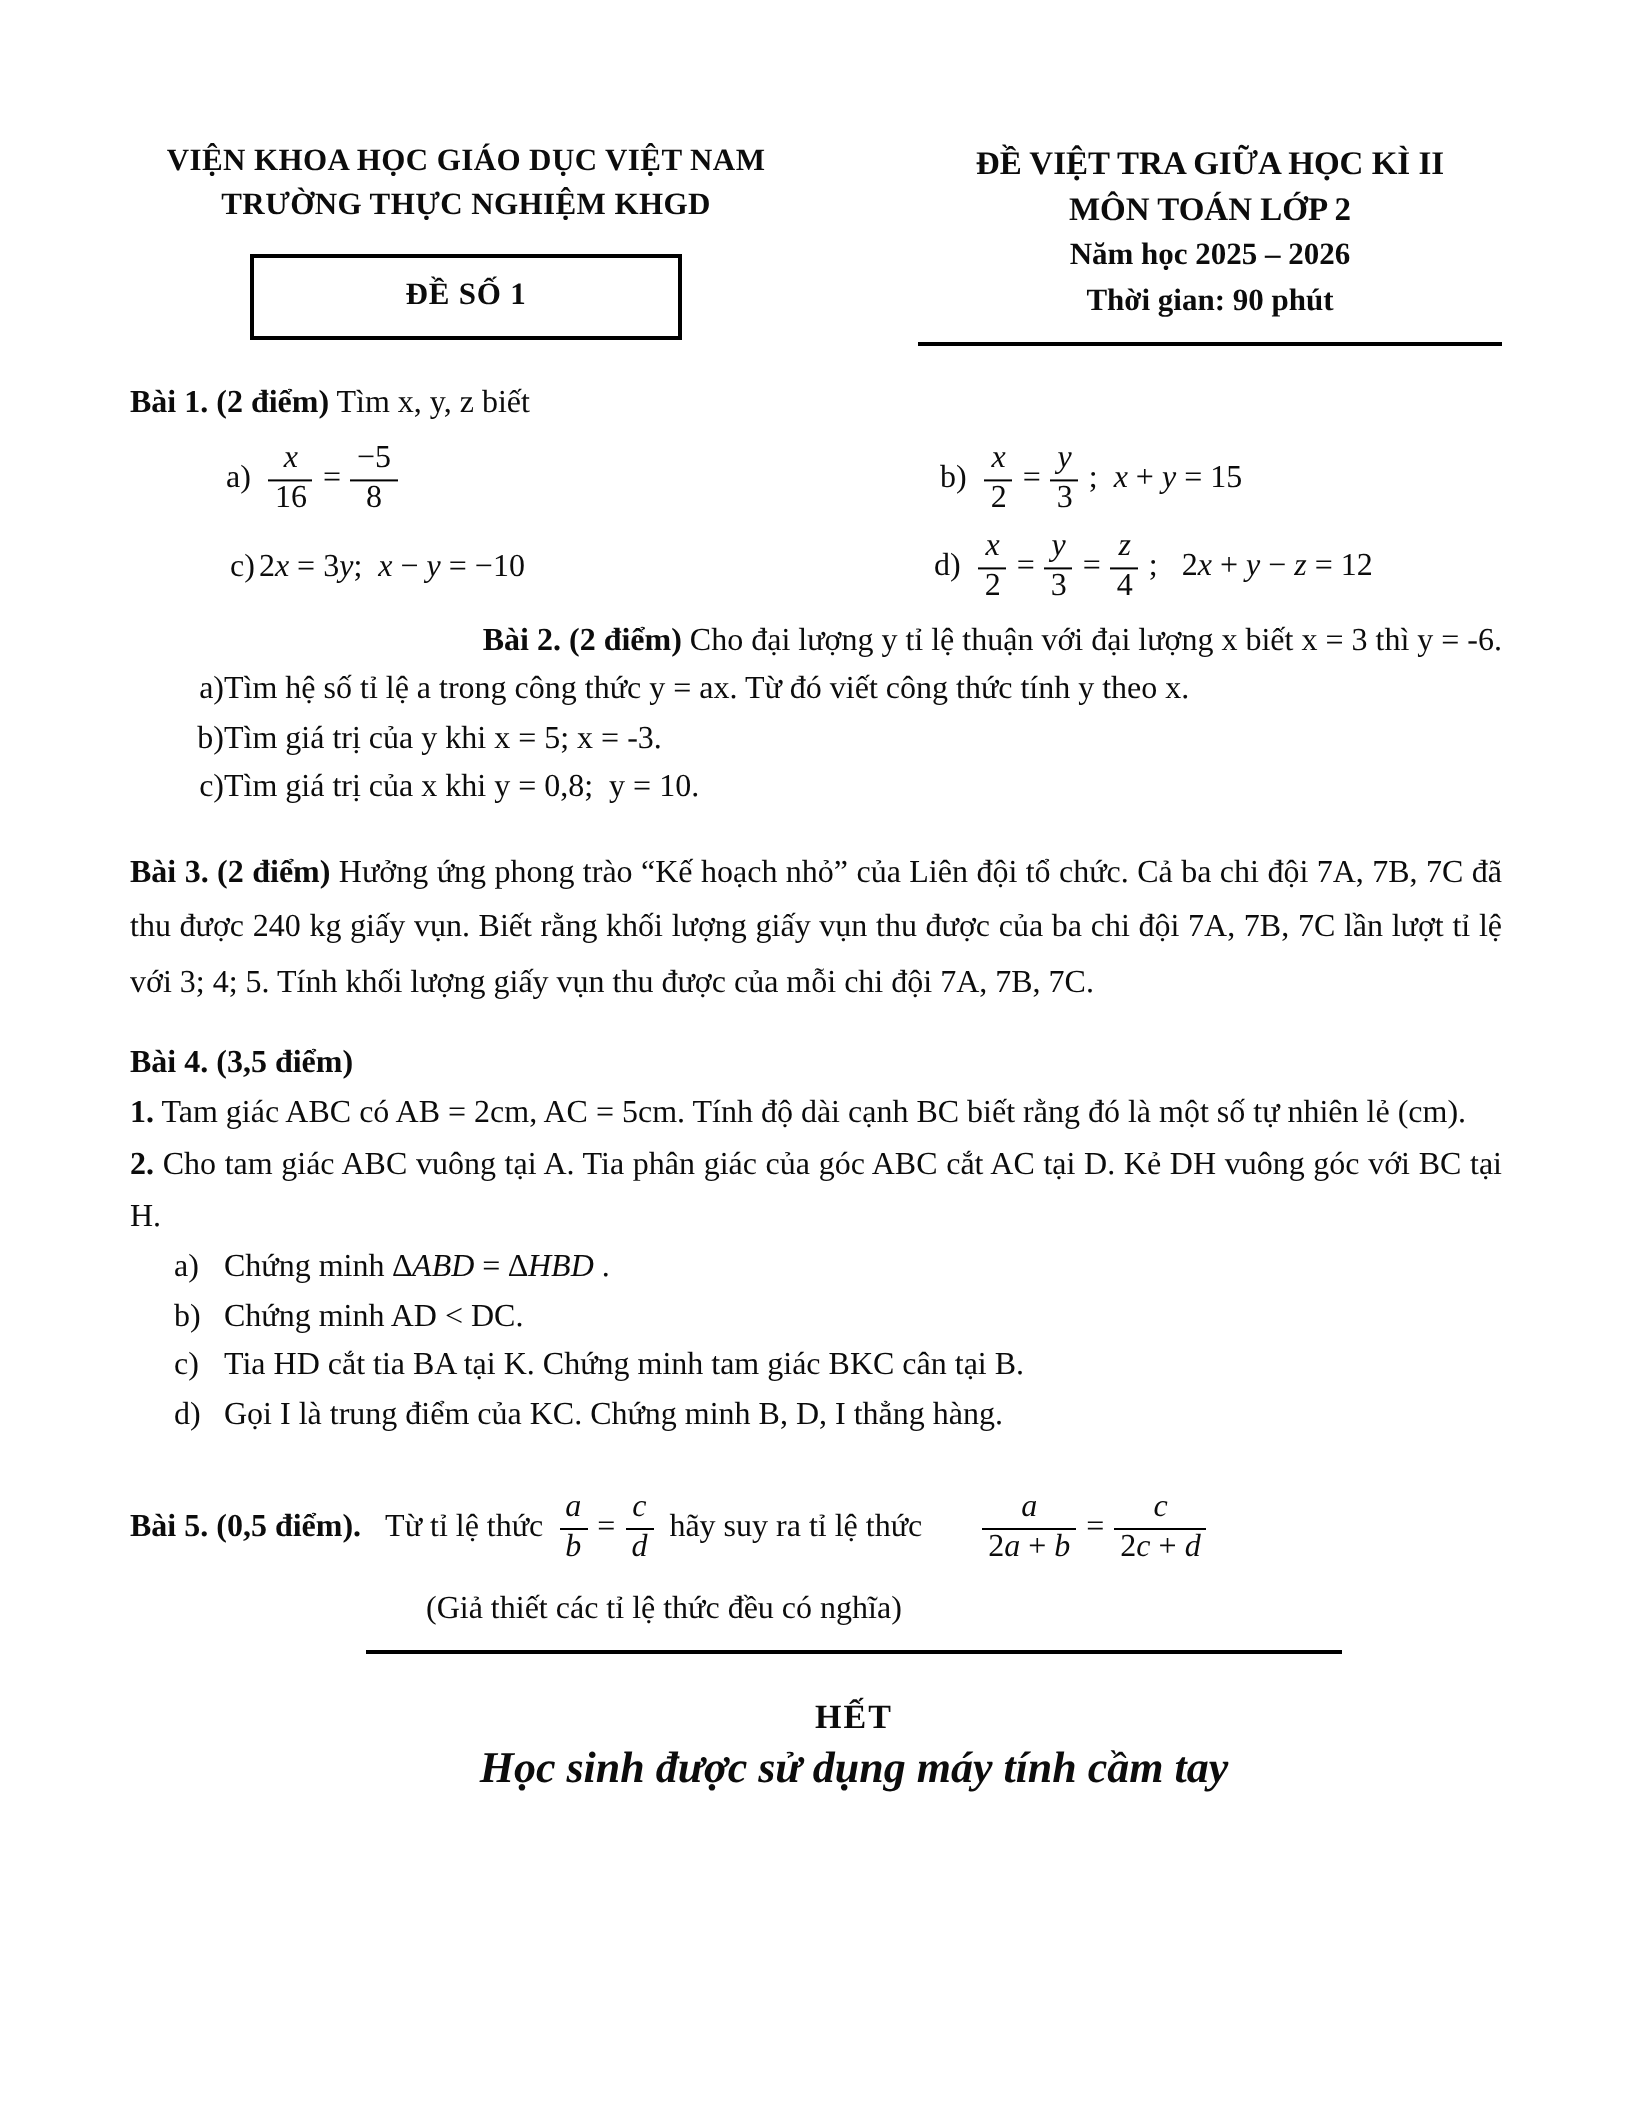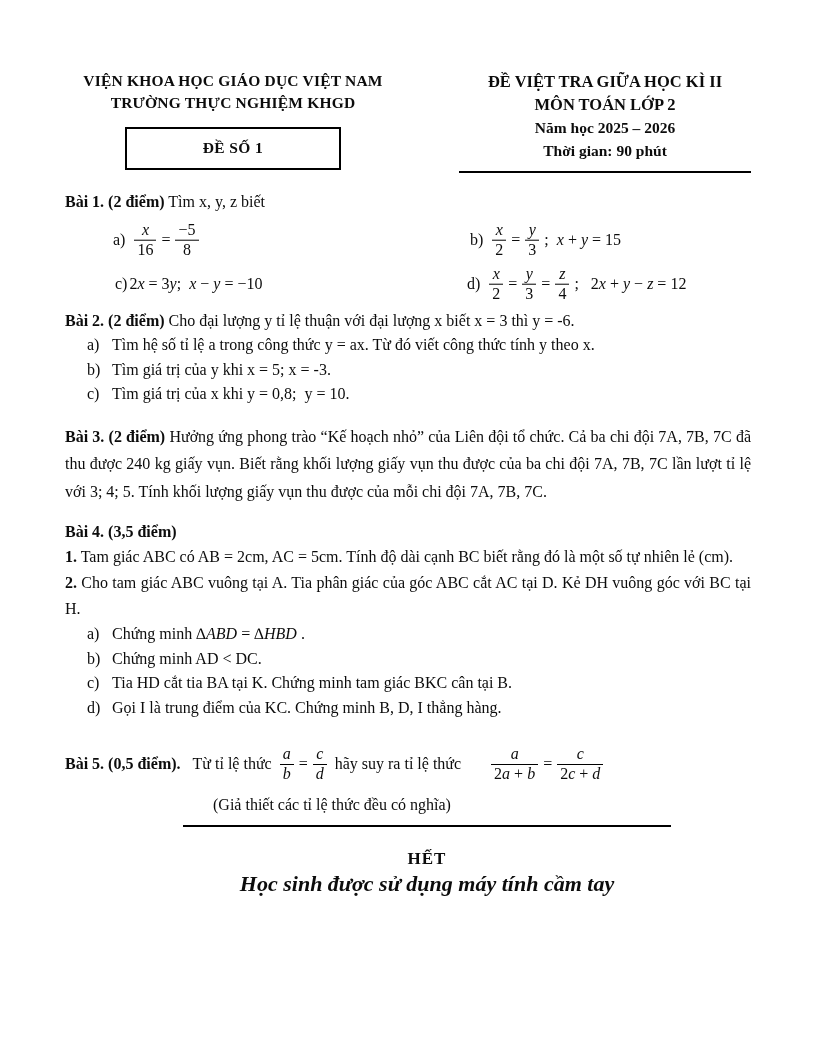--- a/index.html
+++ b/index.html
@@ -51,21 +51,21 @@
   .b1itm{position:absolute;top:50%;transform:translateY(-50%);display:inline-flex;align-items:center;gap:9px;white-space:nowrap;}
   .pos-a{left:48px;}
   .pos-b{left:405px;}
   .pos-c{left:50px;gap:2px;}
   .pos-d{left:402px;}
 
   
   .li{display:flex;margin-left:22px;line-height:24.5px;}
   .li .lab{width:25px;flex:none;}
 
-  .b2{margin-top:6px;}
+  .b2{margin-top:6px;text-align:right;}
   .b3{margin-top:16px;text-align:justify;line-height:27.5px;}
   .b4{margin-top:14px;}
   .b4 .para{text-align:justify;line-height:26px;}
   .b4 .li{line-height:24.5px;}
 
   
   .b5row{margin-top:18px;display:flex;align-items:center;gap:8px;height:52px;white-space:nowrap;}
   .b5row .lead{margin-right:4px;}
   .b5row .gap{width:14px;}
   .b5note{margin-left:148px;line-height:25px;margin-top:2px;}

